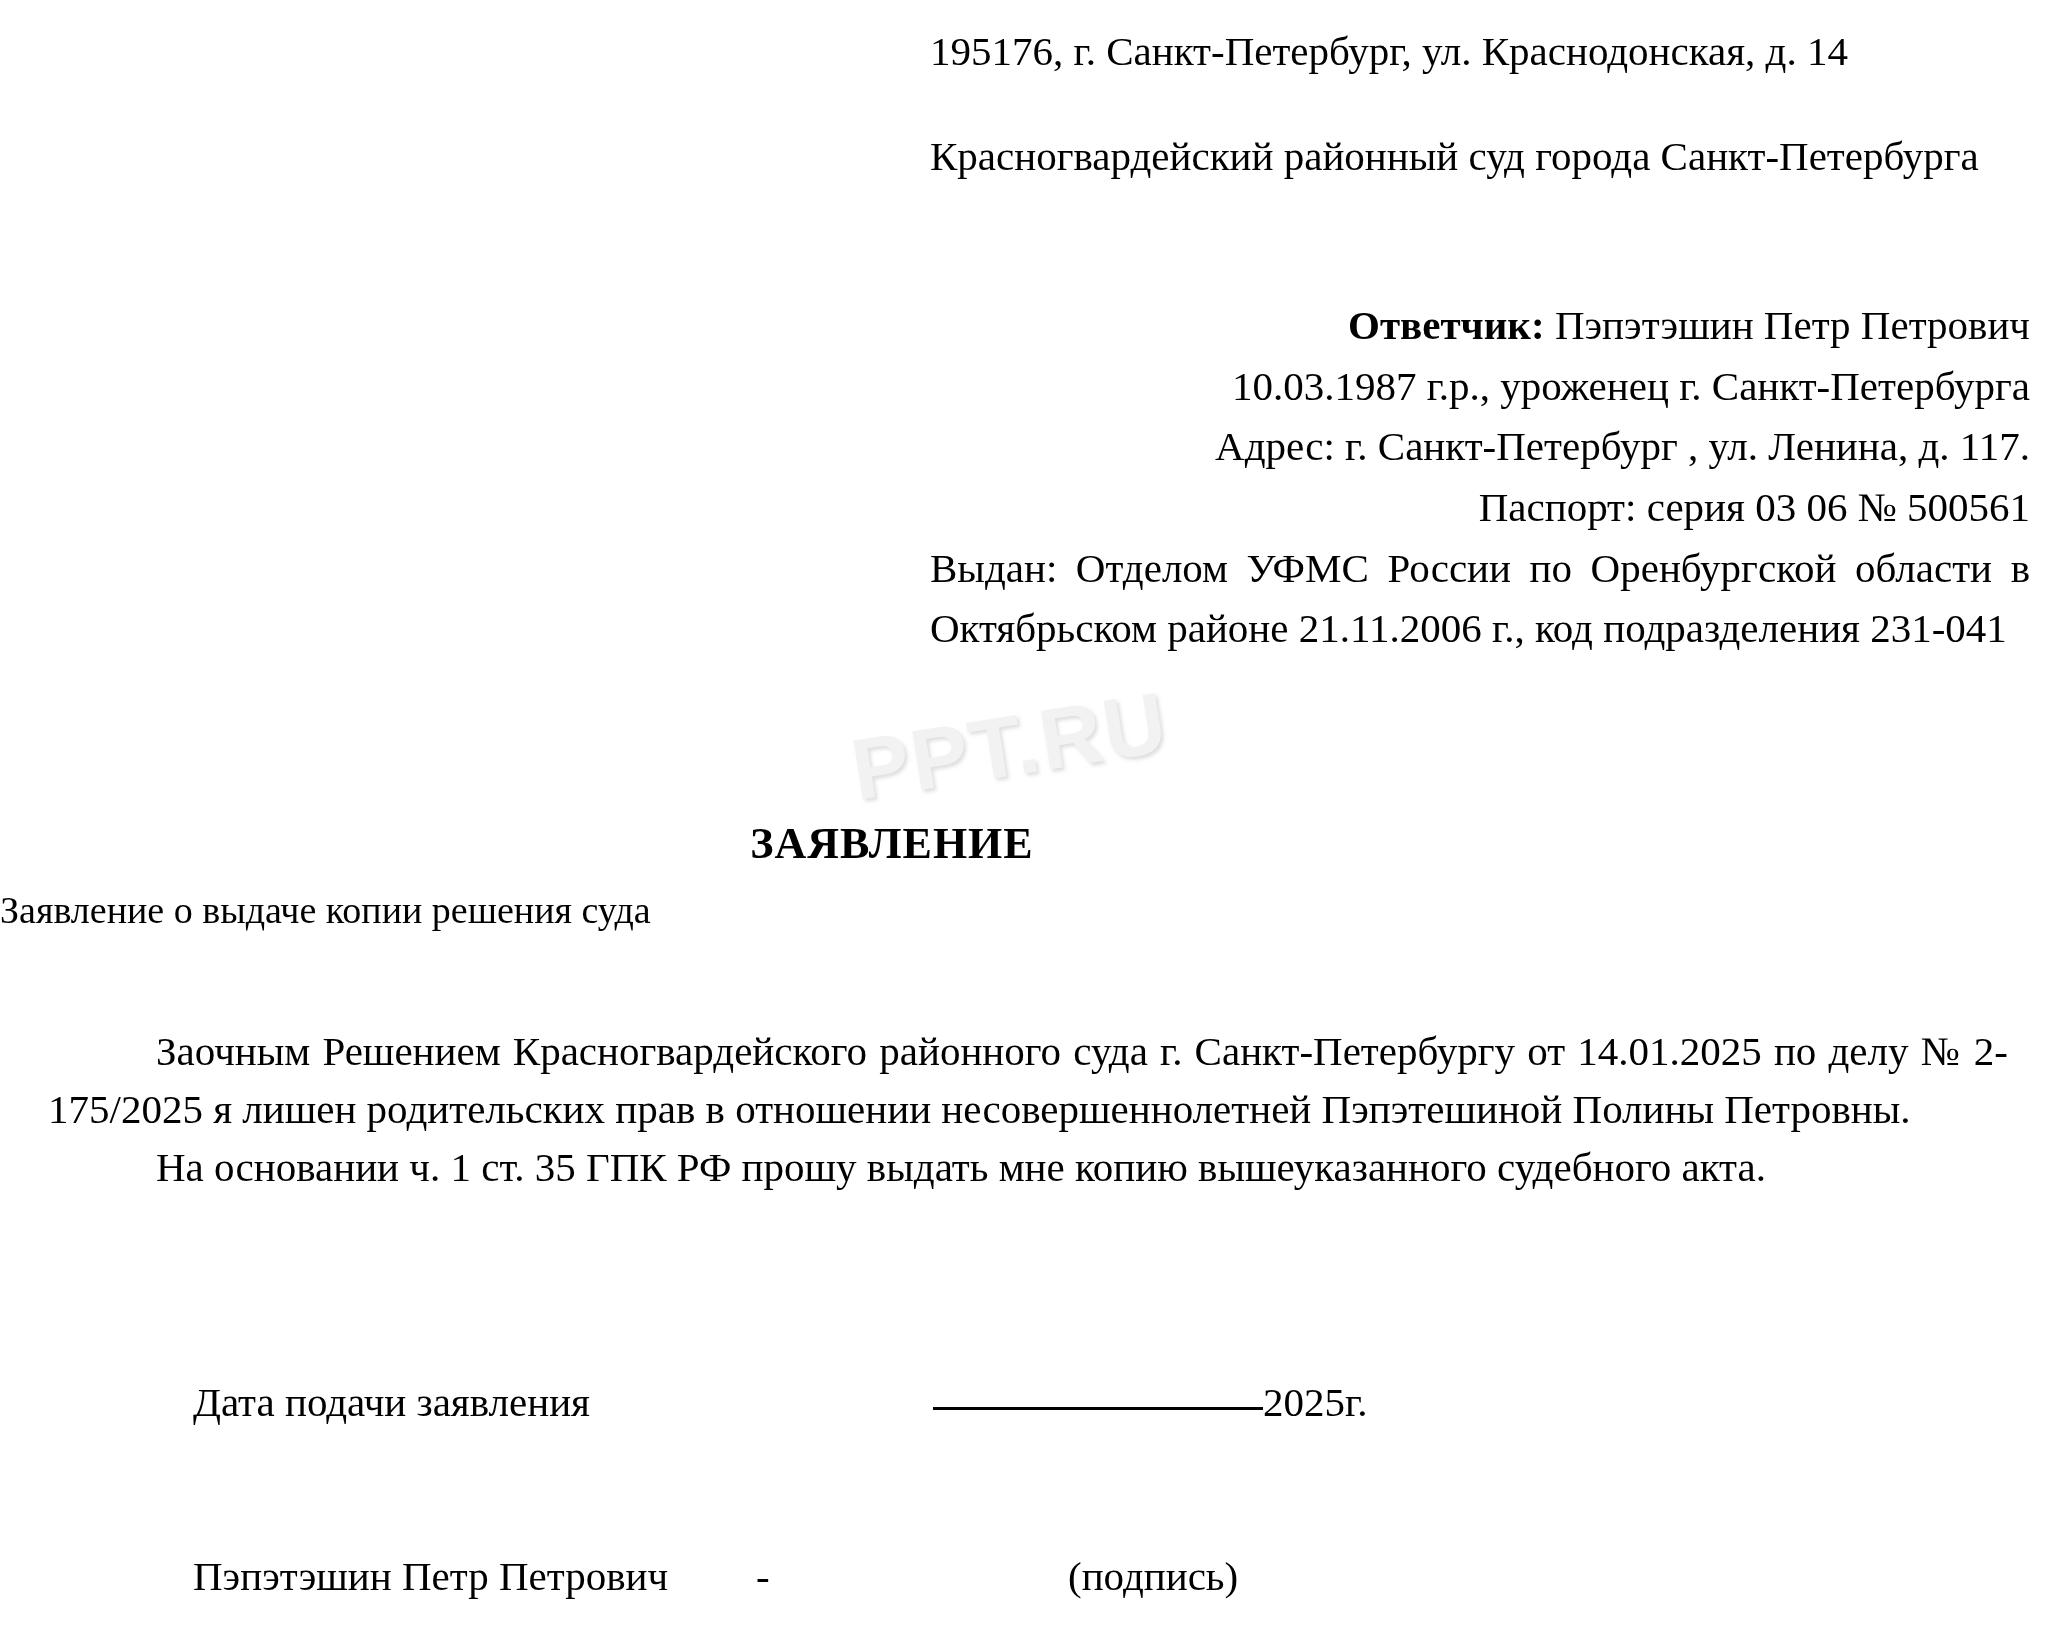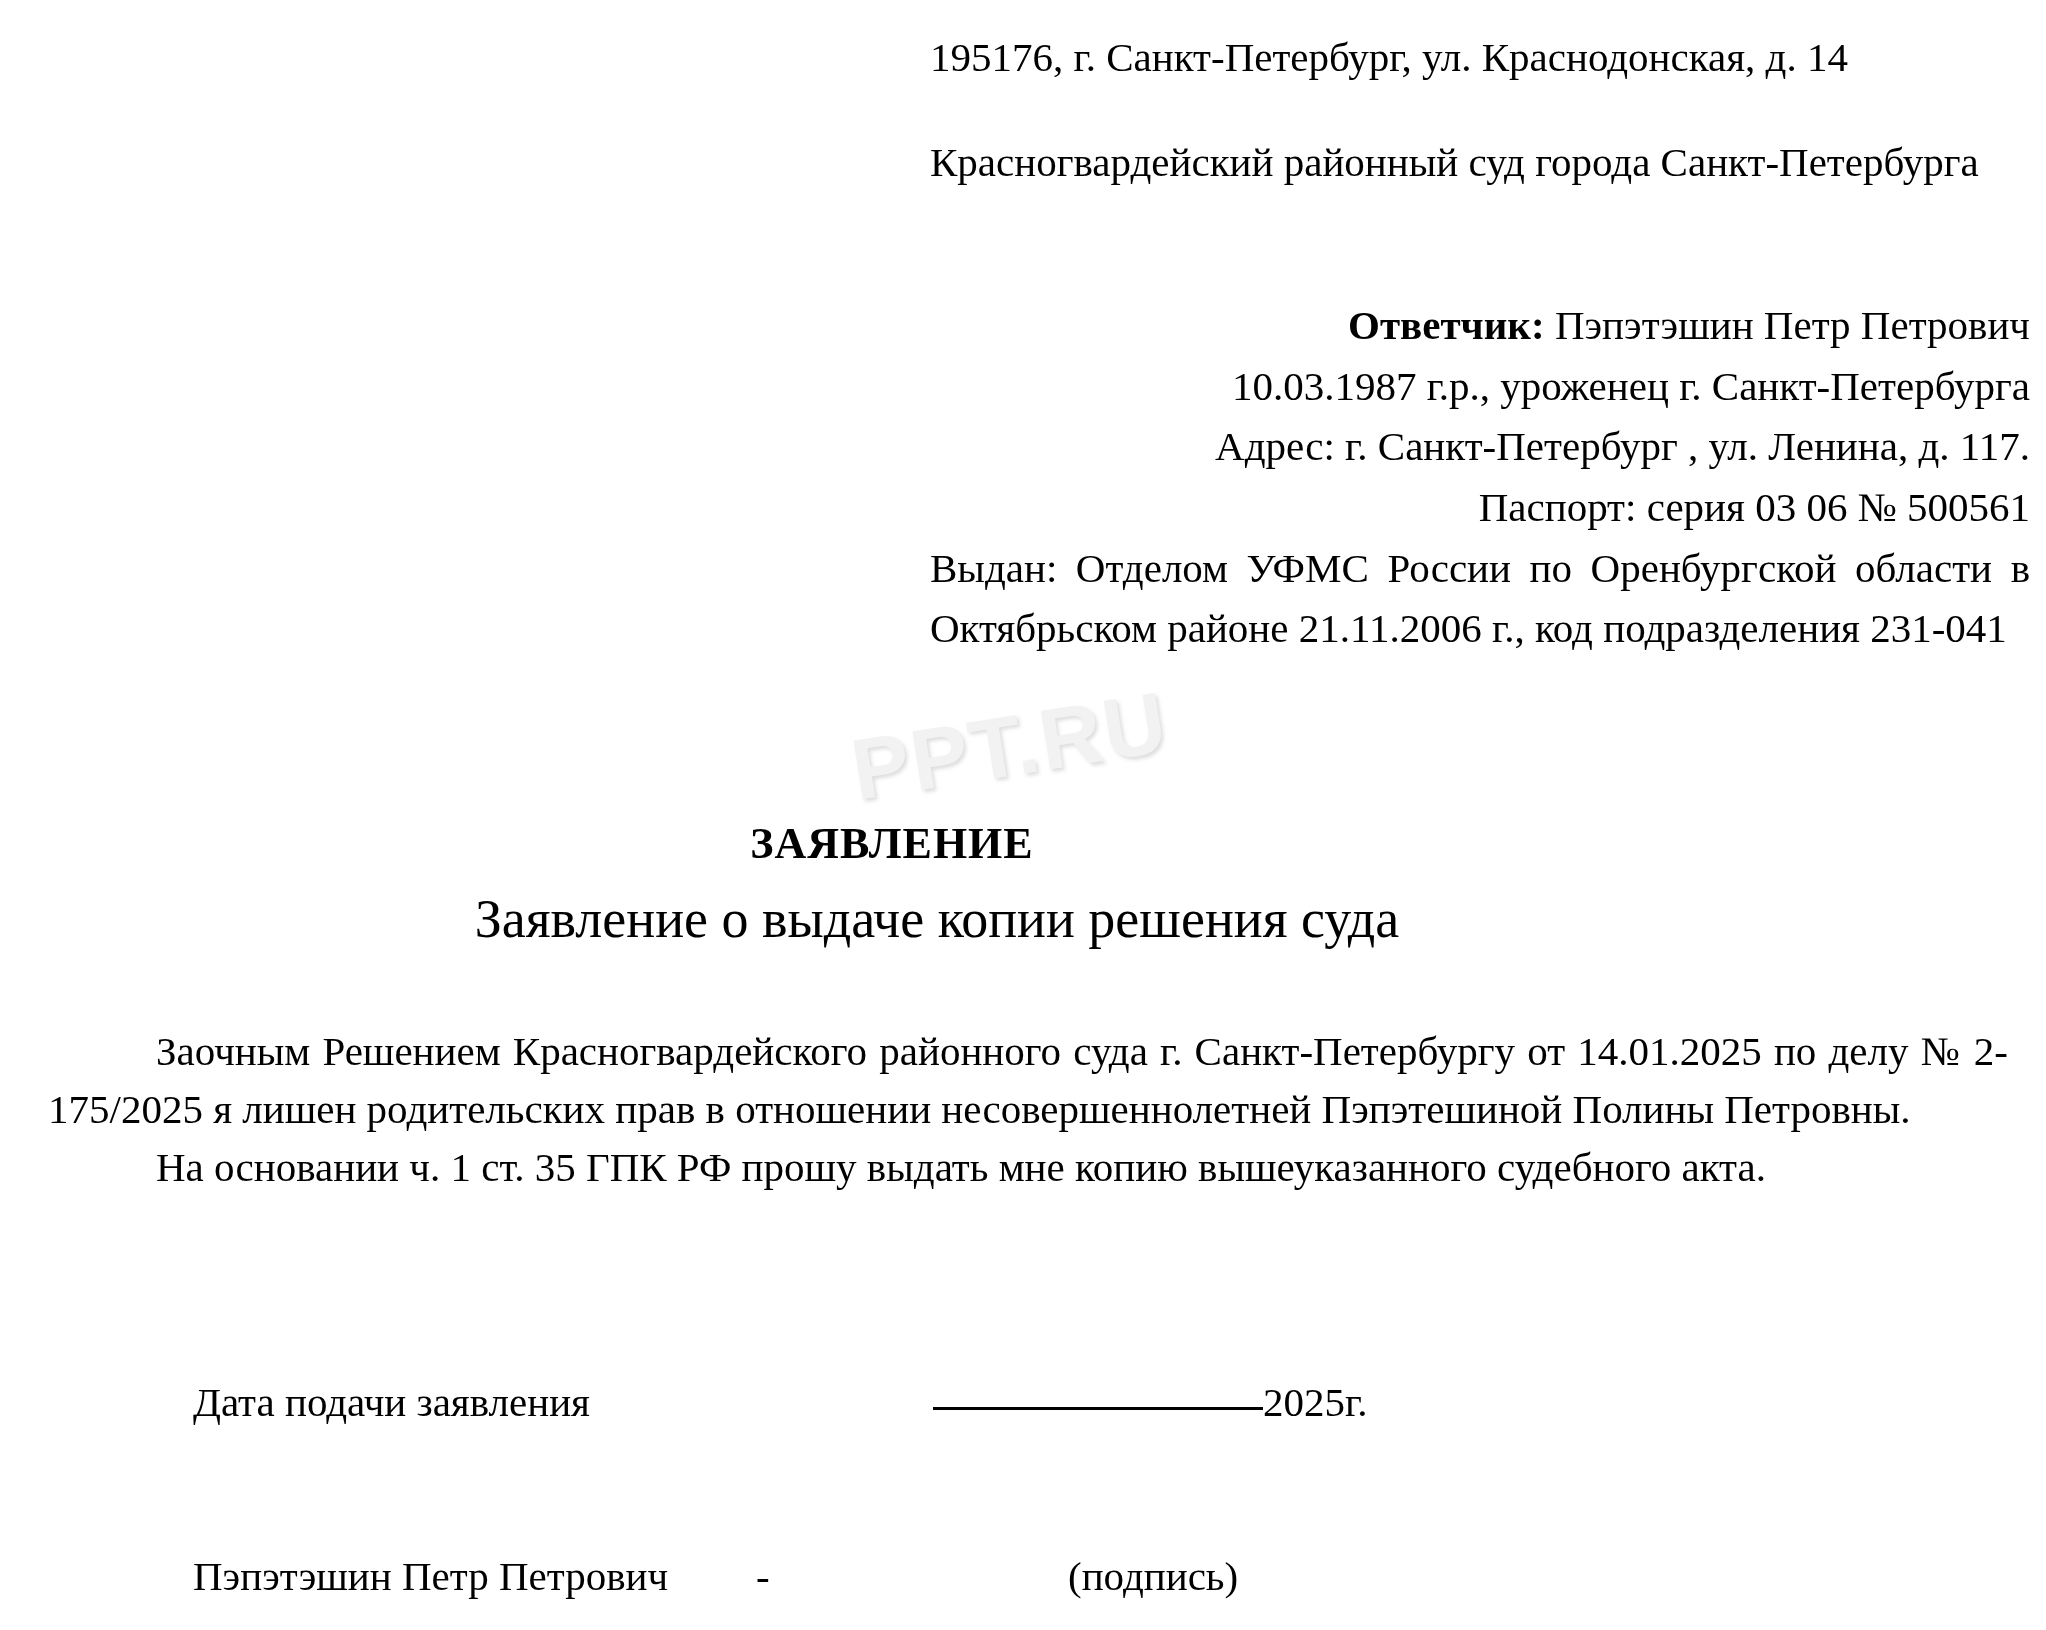--- a/index.html
+++ b/index.html
@@ -36,21 +36,21 @@
     transform-origin: left top;
     pointer-events: none;
     user-select: none;
     z-index: 0;
   }
 
   
   .addressee {
     position: absolute;
     left: 930px;
-    top: 28px;
+    top: 22px;
     width: 1100px;
     font-size: 41px;
     line-height: 1.45;
     text-align: justify;
     text-align-last: left;
     z-index: 2;
   }
   .addressee .line-first {
     text-align: left;
   }
@@ -85,22 +85,21 @@
     font-size: 44px;
     font-weight: 700;
     letter-spacing: 1px;
     z-index: 2;
   }
   .doc-subtitle {
     position: absolute;
     left: 0;
     top: 888px;
     width: 1874px;
-    text-align: center;
-    font-size: 54px;
+    font-size: 38px;
     z-index: 2;
   }
 
   
   .body-block {
     position: absolute;
     left: 48px;
     top: 1022px;
     width: 1960px;
     font-size: 41px;

